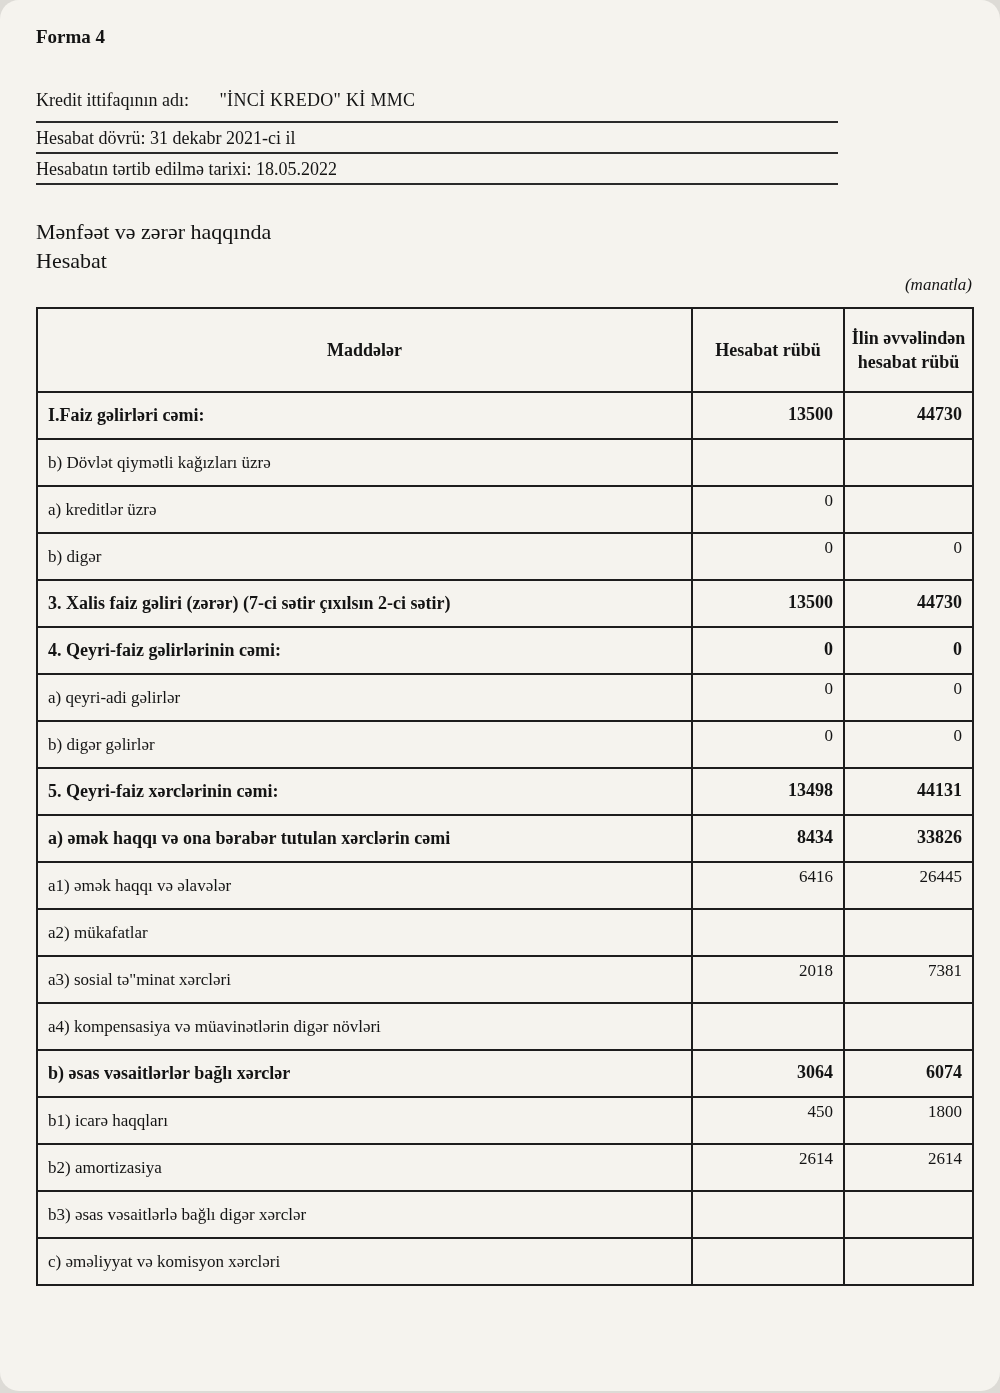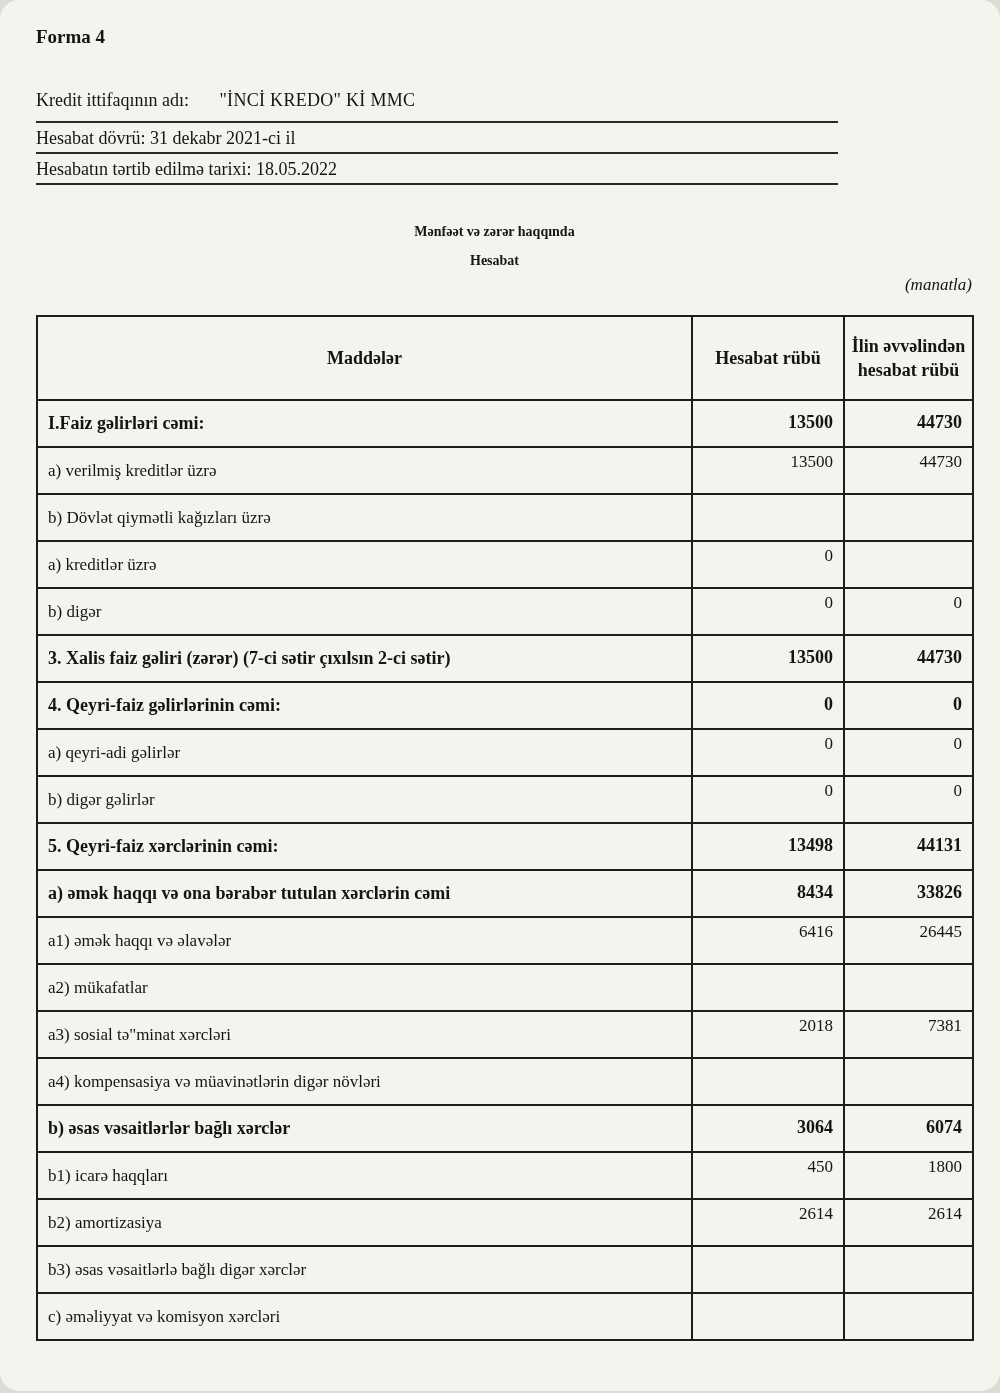--- a/index.html
+++ b/index.html
@@ -28,34 +28,34 @@
     width: 802px;
     border-bottom: 2px solid #2a2a2a;
     font-size: 18px;
     line-height: 24px;
   }
   .org-line { padding-bottom: 9px; }
   .org-name { margin-left: 26px; letter-spacing: 0.3px; }
   .period-line, .prepared-line { padding: 3px 0 2px 0; }
   .title-block {
     margin-top: 32px;
-    text-align: center;
-    font-weight: bold;
-    font-size: 14px;
+    text-align: left;
+    font-weight: normal;
+    font-size: 22px;
     line-height: 29px;
   }
   .currency-note {
     width: 936px;
     text-align: right;
     font-style: italic;
     font-size: 17px;
     padding-right: 4px;
   }
   table.report {
-    margin-top: 20px;
+    margin-top: 12px;
     width: 936px;
     border-collapse: collapse;
     table-layout: fixed;
   }
   table.report col.c1 { width: 655px; }
   table.report col.c2 { width: 152px; }
   table.report col.c3 { width: 129px; }
   table.report th, table.report td {
     border: 2px solid #1d1d1d;
     box-sizing: border-box;
@@ -133,25 +133,20 @@
         <th>İlin əvvəlindən hesabat rübü</th>
       </tr>
     </thead>
     <tbody>
         <tr class="bold-row">
           <td class="label">I.Faiz gəlirləri cəmi:</td>
           <td class="val">13500</td>
           <td class="val">44730</td>
         </tr>
         <tr>
-          <td class="label">a) verilmiş kreditlər üzrə</td>
-          <td class="val">13500</td>
-          <td class="val">44730</td>
-        </tr>
-        <tr>
           <td class="label">b)  Dövlət qiymətli kağızları üzrə</td>
           <td class="val"></td>
           <td class="val"></td>
         </tr>
         <tr>
           <td class="label">a) kreditlər üzrə</td>
           <td class="val">0</td>
           <td class="val"></td>
         </tr>
         <tr>

